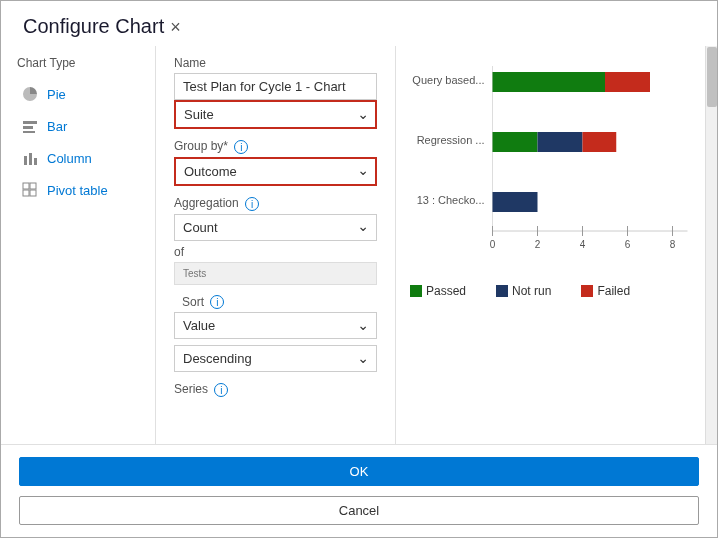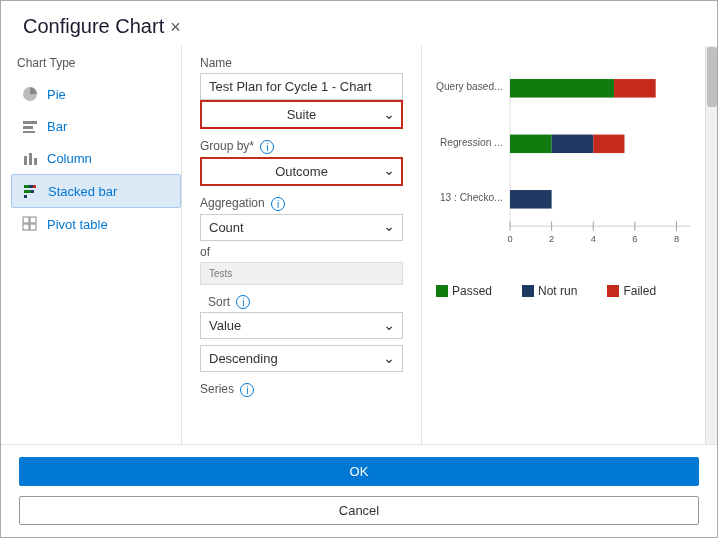--- a/index.html
+++ b/index.html
@@ -43,21 +43,21 @@
       line-height: 1;
       padding: 2px 6px;
     }
     .dialog-body {
       display: flex;
       flex: 1;
       overflow: hidden;
       padding: 0;
     }
     .sidebar {
-      width: 181px;
+      width: 155px;
       padding: 10px 0 10px 10px;
       border-right: 1px solid #e0e0e0;
       flex-shrink: 0;
     }
     .sidebar-label {
       font-size: 12px;
       color: #555;
       margin-bottom: 8px;
       padding-left: 6px;
     }
@@ -133,21 +133,20 @@
       transform: translateY(-55%);
       pointer-events: none;
       color: #333;
       font-size: 14px;
     }
     .select-normal {
       border: 1px solid #ccc;
     }
     .select-highlight {
       border: 2px solid #c42b1c;
-      text-align: center;
     }
     .of-label {
       font-size: 12px;
       color: #555;
       margin: 4px 0 3px 0;
     }
     .info-icon {
       display: inline-block;
       width: 14px;
       height: 14px;
@@ -273,33 +272,20 @@
         <div class="sidebar-icon">
           <svg width="16" height="16" viewBox="0 0 16 16">
             <rect x="2" y="6" width="3" height="9" fill="#888"></rect>
             <rect x="7" y="3" width="3" height="12" fill="#888"></rect>
             <rect x="12" y="8" width="3" height="7" fill="#888"></rect>
           </svg>
         </div>
         <span>Column</span>
       </div>
 
-      <div class="sidebar-item selected">
-        <div class="sidebar-icon">
-          <svg width="16" height="16" viewBox="0 0 16 16">
-            <rect x="1" y="2" width="5" height="3" fill="#107C10"></rect>
-            <rect x="6" y="2" width="4" height="3" fill="#1F3864"></rect>
-            <rect x="10" y="2" width="3" height="3" fill="#c42b1c"></rect>
-            <rect x="1" y="7" width="7" height="3" fill="#107C10"></rect>
-            <rect x="8" y="7" width="3" height="3" fill="#1F3864"></rect>
-            <rect x="1" y="12" width="3" height="3" fill="#1F3864"></rect>
-          </svg>
-        </div>
-        <span>Stacked bar</span>
-      </div>
 
       <div class="sidebar-item">
         <div class="sidebar-icon">
           <svg width="16" height="16" viewBox="0 0 16 16">
             <rect x="1" y="1" width="6" height="6" fill="none" stroke="#888" stroke-width="1"></rect>
             <rect x="8" y="1" width="6" height="6" fill="none" stroke="#888" stroke-width="1"></rect>
             <rect x="1" y="8" width="6" height="6" fill="none" stroke="#888" stroke-width="1"></rect>
             <rect x="8" y="8" width="6" height="6" fill="none" stroke="#888" stroke-width="1"></rect>
           </svg>
         </div>

